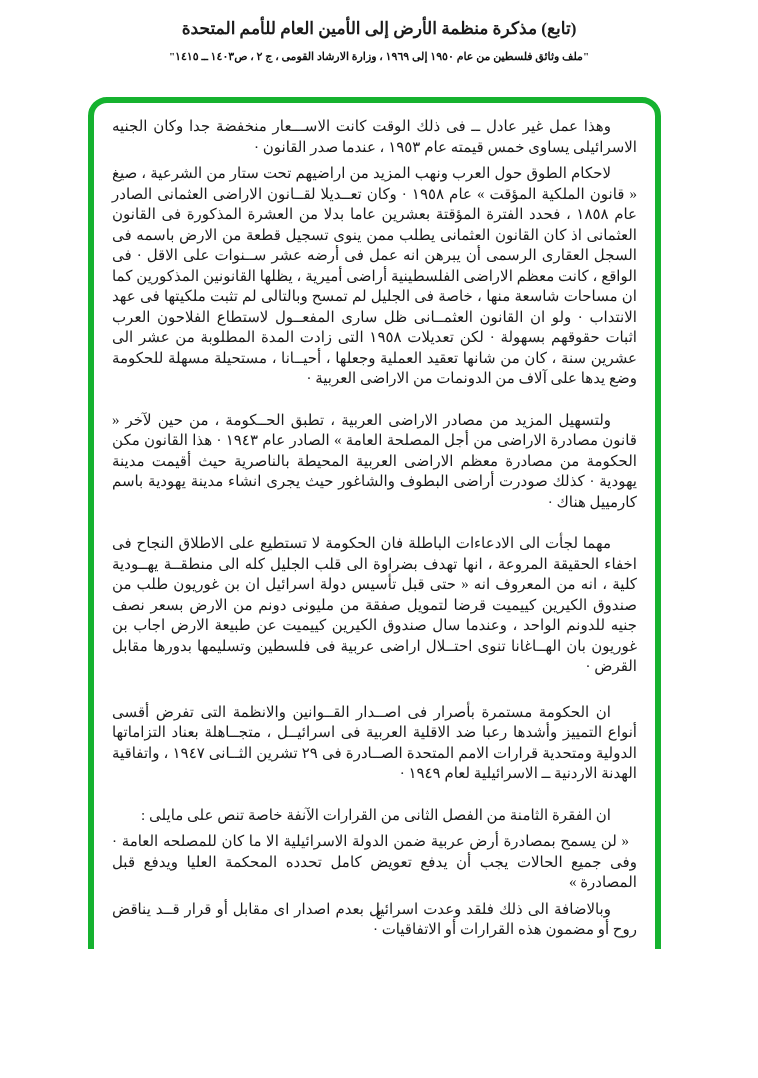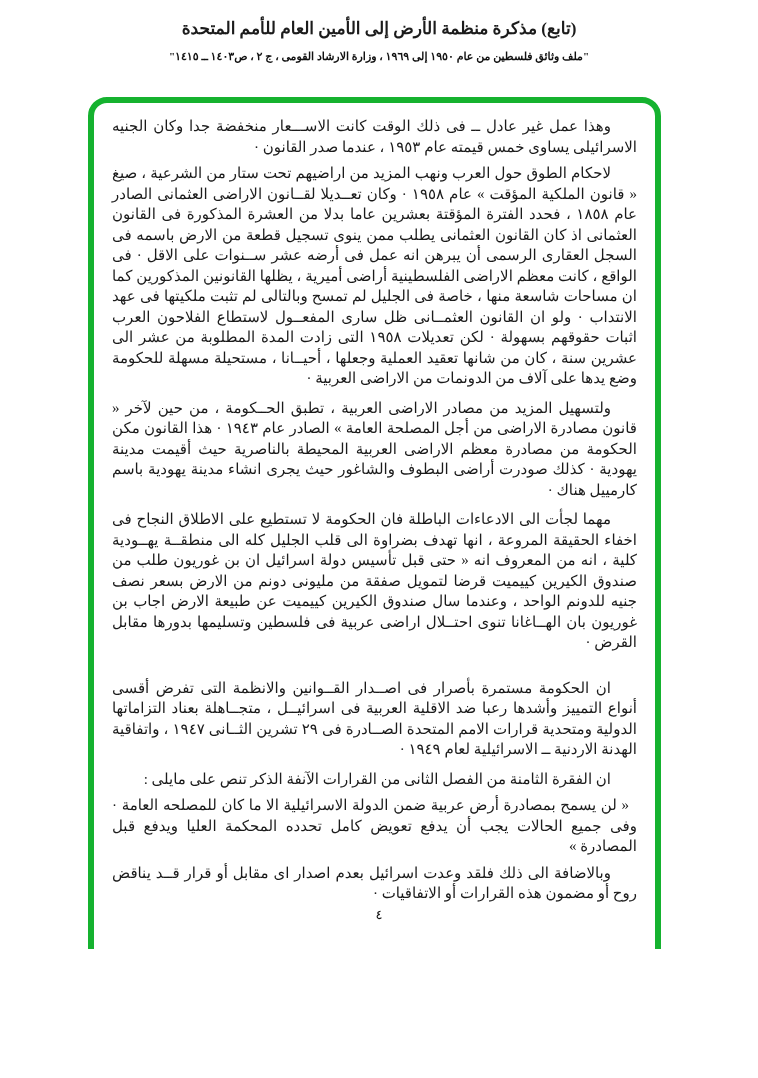--- a/index.html
+++ b/index.html
@@ -53,21 +53,21 @@
     font-size: 15px;
     line-height: 20.5px;
     color: #1b1b1b;
   }
   .memo-text p {
     margin: 0;
     text-indent: 26px;
   }
   .memo-text p.sp-s  { margin-top: 6px; }
   .memo-text p.sp-m  { margin-top: 25px; }
-  .memo-text p.sp-l  { margin-top: 9px; }
+  .memo-text p.sp-l  { margin-top: 21px; }
   .memo-text p.quote { text-indent: 8px; }
   .page-number {
     position: absolute;
     left: 0;
     right: 0;
     bottom: 26px;
     text-align: center;
     font-size: 13px;
     color: #111111;
   }
@@ -82,21 +82,21 @@
     <div class="doc-source">"ملف وثائق فلسطين من عام ١٩٥٠ إلى ١٩٦٩ ، وزارة الارشاد القومى ، ج ٢ ، ص١٤٠٣ ــ ١٤١٥"</div>
   </div>
 
   <div class="frame" style="border-color: rgb(21, 178, 47);">
     <div class="memo-text">
       <p>وهذا عمل غير عادل ــ فى ذلك الوقت كانت الاســـعار منخفضة جدا وكان الجنيه الاسرائيلى يساوى خمس قيمته عام ١٩٥٣ ، عندما صدر القانون ·</p>
       <p class="sp-s">لاحكام الطوق حول العرب ونهب المزيد من اراضيهم تحت ستار من الشرعية ، صيغ « قانون الملكية المؤقت » عام ١٩٥٨ · وكان تعــديلا لقــانون الاراضى العثمانى الصادر عام ١٨٥٨ ، فحدد الفترة المؤقتة بعشرين عاما بدلا من العشرة المذكورة فى القانون العثمانى اذ كان القانون العثمانى يطلب ممن ينوى تسجيل قطعة من الارض باسمه فى السجل العقارى الرسمى أن يبرهن انه عمل فى أرضه عشر ســنوات على الاقل · فى الواقع ، كانت معظم الاراضى الفلسطينية أراضى أميرية ، يظلها القانونين المذكورين كما ان مساحات شاسعة منها ، خاصة فى الجليل لم تمسح وبالتالى لم تثبت ملكيتها فى عهد الانتداب · ولو ان القانون العثمــانى ظل سارى المفعــول لاستطاع الفلاحون العرب اثبات حقوقهم بسهولة · لكن تعديلات ١٩٥٨ التى زادت المدة المطلوبة من عشر الى عشرين سنة ، كان من شانها تعقيد العملية وجعلها ، أحيــانا ، مستحيلة مسهلة للحكومة وضع يدها على آلاف من الدونمات من الاراضى العربية ·</p>
       <p class="sp-l">ولتسهيل المزيد من مصادر الاراضى العربية ، تطبق الحــكومة ، من حين لآخر « قانون مصادرة الاراضى من أجل المصلحة العامة » الصادر عام ١٩٤٣ · هذا القانون مكن الحكومة من مصادرة معظم الاراضى العربية المحيطة بالناصرية حيث أقيمت مدينة يهودية · كذلك صودرت أراضى البطوف والشاغور حيث يجرى انشاء مدينة يهودية باسم كارمييل هناك ·</p>
       <p class="sp-l">مهما لجأت الى الادعاءات الباطلة فان الحكومة لا تستطيع على الاطلاق النجاح فى اخفاء الحقيقة المروعة ، انها تهدف بضراوة الى قلب الجليل كله الى منطقــة يهــودية كلية ، انه من المعروف انه « حتى قبل تأسيس دولة اسرائيل ان بن غوريون طلب من صندوق الكيرين كييميت قرضا لتمويل صفقة من مليونى دونم من الارض بسعر نصف جنيه للدونم الواحد ، وعندما سال صندوق الكيرين كييميت عن طبيعة الارض اجاب بن غوريون بان الهــاغانا تنوى احتــلال اراضى عربية فى فلسطين وتسليمها بدورها مقابل القرض ·</p>
       <p class="sp-m">ان الحكومة مستمرة بأصرار فى اصــدار القــوانين والانظمة التى تفرض أقسى أنواع التمييز وأشدها رعبا ضد الاقلية العربية فى اسرائيــل ، متجــاهلة بعناد التزاماتها الدولية ومتحدية قرارات الامم المتحدة الصــادرة فى ٢٩ تشرين الثــانى ١٩٤٧ ، واتفاقية الهدنة الاردنية ــ الاسرائيلية لعام ١٩٤٩ ·</p>
-      <p class="sp-l">ان الفقرة الثامنة من الفصل الثانى من القرارات الآنفة الذكر تنص على مايلى :</p>
+      <p class="sp-l">ان الفقرة الثامنة من الفصل الثانى من القرارات الآنفة خاصة تنص على مايلى :</p>
       <p class="sp-s quote">« لن يسمح بمصادرة أرض عربية ضمن الدولة الاسرائيلية الا ما كان للمصلحه العامة · وفى جميع الحالات يجب أن يدفع تعويض كامل تحدده المحكمة العليا ويدفع قبل المصادرة »</p>
       <p class="sp-s">وبالاضافة الى ذلك فلقد وعدت اسرائيل بعدم اصدار اى مقابل أو قرار قــد يناقض روح أو مضمون هذه القرارات أو الاتفاقيات ·</p>
     </div>
   </div>
 
   <div class="page-number">٤</div>
 
 </div>
 
 </body></html>

